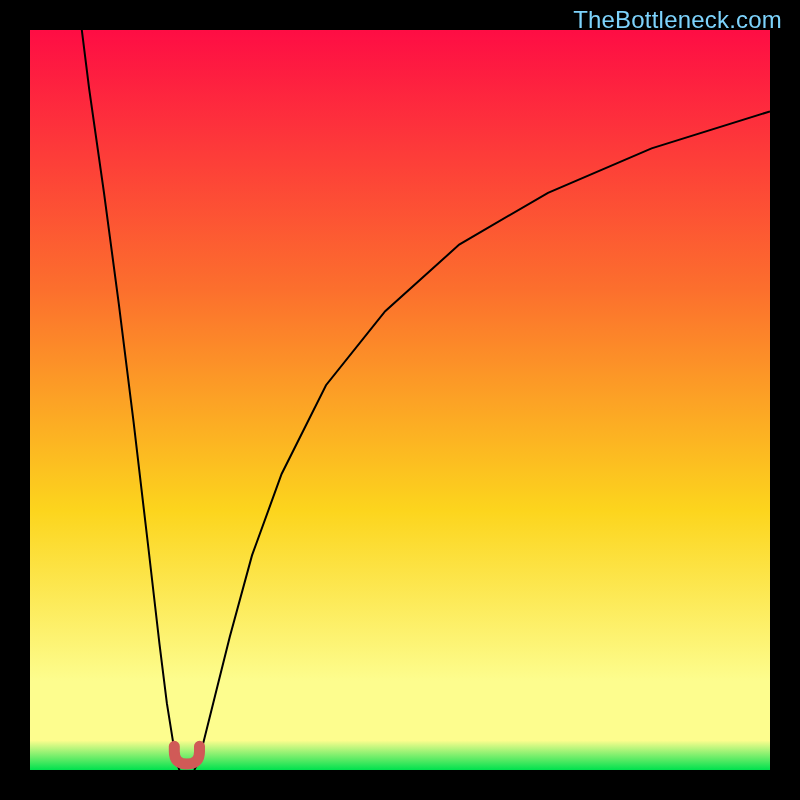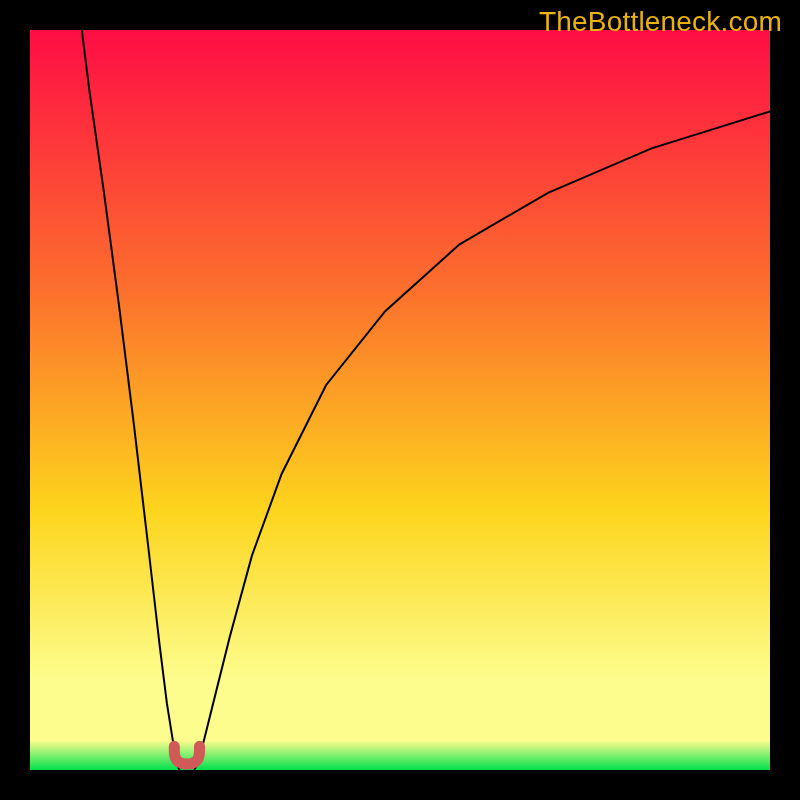--- a/index.html
+++ b/index.html
@@ -22,22 +22,22 @@
     left: 30px;
     top: 30px;
     width: 740px;
     height: 740px;
     overflow: hidden;
   }
   .watermark {
     position: absolute;
     top: 6px;
     right: 18px;
-    color: #eab308;
-    font-size: 28px;
+    color: #7dd3fc;
+    font-size: 24px;
     font-weight: 400;
     letter-spacing: 0.2px;
     z-index: 5;
     user-select: none;
   }
 </style>
 </head>
 <body>
 
 <div class="frame">

